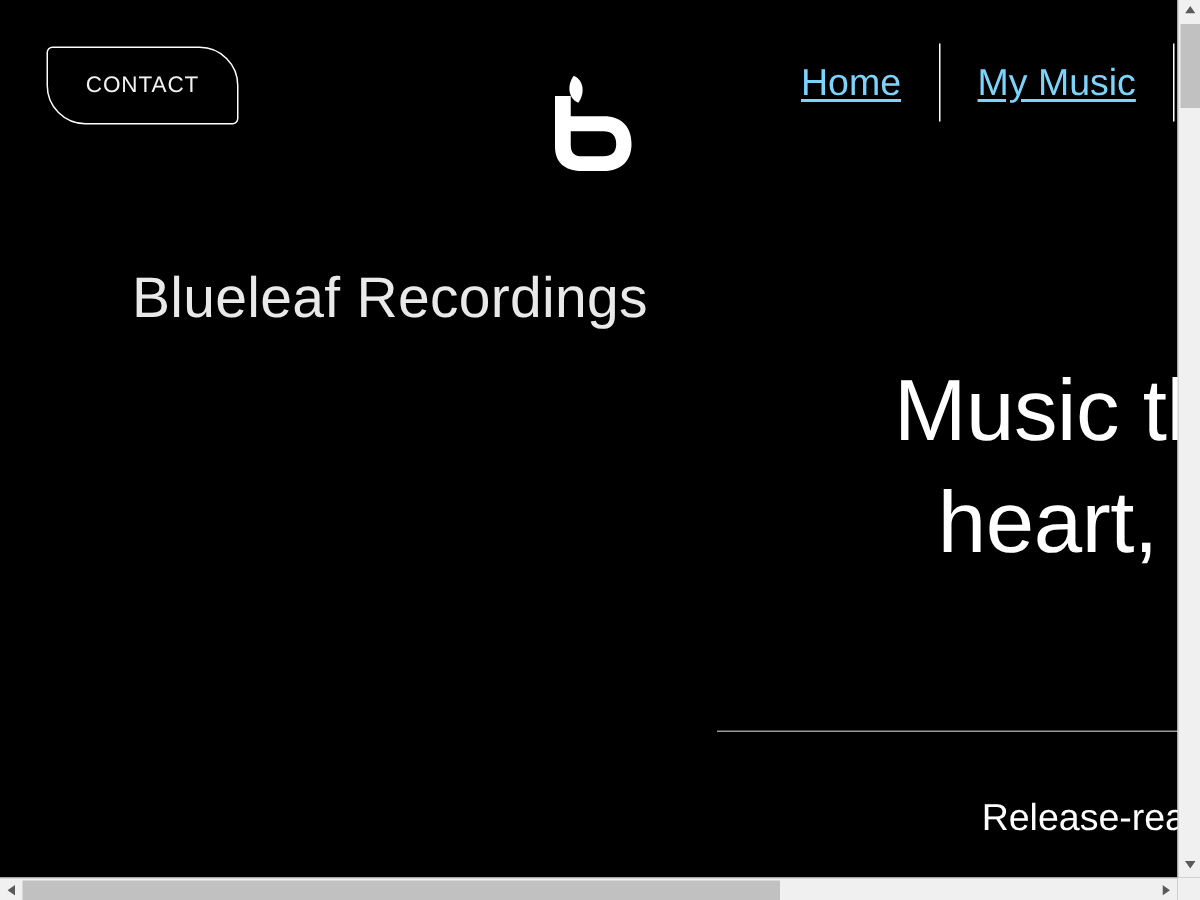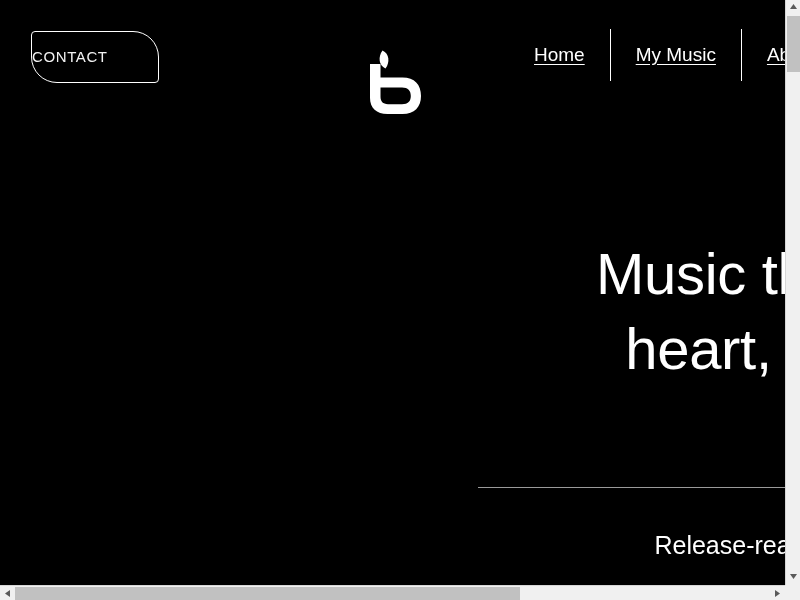--- a/index.html
+++ b/index.html
@@ -49,21 +49,21 @@
     top: 31px;
     width: 128px;
     height: 52px;
     background: #000000;
     border: 1px solid #ffffff;
     border-radius: 4px 26px 4px 26px;
     color: #f2f2f2;
     font-size: 15px;
     letter-spacing: 0.6px;
     line-height: 50px;
-    text-align: left;
+    text-align: center;
     cursor: pointer;
     padding: 0;
     font-family: "Liberation Sans", sans-serif;
   }
 
   
   #logo {
     position: absolute;
     left: 362px;
     top: 48px;
@@ -75,22 +75,22 @@
   
   #nav {
     position: absolute;
     left: 509px;
     top: 28px;
     height: 54px;
     display: flex;
     align-items: center;
   }
   .nav-link {
-    color: #ffffff;
-    font-size: 19px;
+    color: #7dd3fc;
+    font-size: 25px;
     text-decoration: underline;
     text-underline-offset: 3px;
     padding: 0 25px;
     white-space: nowrap;
     cursor: pointer;
     line-height: 54px;
   }
   .nav-sep {
     width: 1px;
     height: 52px;
@@ -229,20 +229,21 @@
 
       <nav id="nav">
         <a class="nav-link">Home</a>
         <span class="nav-sep"></span>
         <a class="nav-link">My Music</a>
         <span class="nav-sep"></span>
         <a class="nav-link">About</a>
       </nav>
     </div>
 
+    <h1 id="brand-title">Blueleaf Recordings</h1>
 
     <section id="hero">
       <h2 id="hero-heading">Music that moves the heart, delivered with purpose.</h2>
       <hr id="hero-rule">
       <p id="hero-sub">Release-ready recordings crafted with care.</p>
     </section>
 
   </div>
 
   <div id="vscroll">

